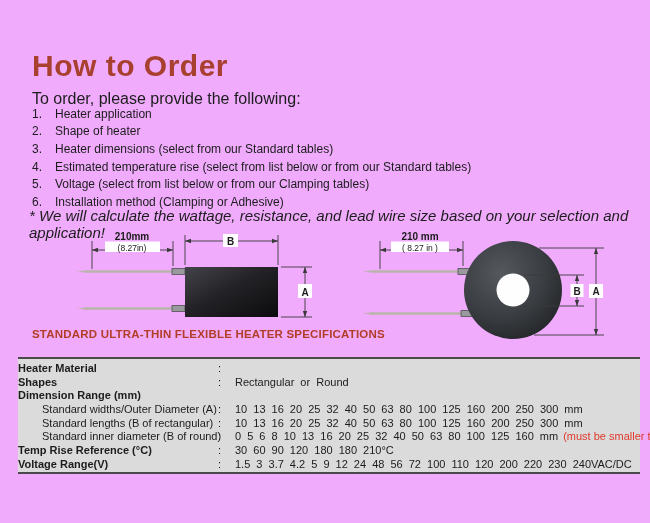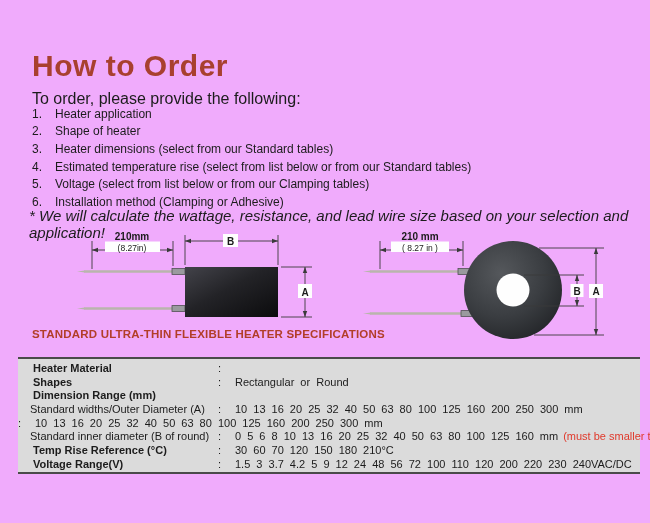--- a/index.html
+++ b/index.html
@@ -26,23 +26,23 @@
   .dlab-small{font-family:"Liberation Sans",sans-serif;font-size:8.5px;font-weight:normal;
         fill:#1b1b1b;text-anchor:middle;}
   .spec-title{position:absolute;left:32px;top:328px;margin:0;font-size:11.5px;
         font-weight:bold;color:var(--table-title,#b23e28);letter-spacing:0.2px;}
   .spec-table{position:absolute;left:18px;top:357px;width:622px;
         background:var(--table-bg,#dbdbdb);
         border-top:2px solid var(--table-border,#4a4a4a);
         border-bottom:2px solid var(--table-border,#4a4a4a);
         padding:2px 0 1px 0;}
   .srow{display:flex;height:13.7px;align-items:center;font-size:11px;white-space:nowrap;}
-  .lbl{width:200px;flex:none;box-sizing:border-box;padding-left:15px;}
+  .lbl{width:200px;flex:none;box-sizing:border-box;}
   .srow.bold .lbl{font-weight:bold;}
-  .srow.indent .lbl{padding-left:12px;}
+  .srow.indent .lbl{padding-left:24px;}
   .sep{width:17px;flex:none;}
   .val{word-spacing:3px;}
   .note{color:var(--warning,#e0392b);margin-left:5px;word-spacing:0;}
 </style>
 </head>
 <body>
 
 <div class="page">
 
   <h1 class="title">How to Order</h1>
@@ -182,33 +182,34 @@
       <span class="lbl">Dimension Range (mm)</span>
         <span class="sep"></span>
         <span class="val"></span>
     </div>
     <div class="srow indent">
       <span class="lbl">Standard widths/Outer Diameter (A)</span>
         <span class="sep">:</span>
         <span class="val">10 13 16 20 25 32 40 50 63 80 100 125 160 200 250 300 mm</span>
     </div>
     <div class="srow indent">
+      <span class="lbl">Standard lengths (B of rectangular)</span>
         <span class="sep">:</span>
         <span class="val">10 13 16 20 25 32 40 50 63 80 100 125 160 200 250 300 mm</span>
     </div>
     <div class="srow indent">
       <span class="lbl">Standard inner diameter (B of round)</span>
         <span class="sep">:</span>
         <span class="val">0 5 6 8 10 13 16 20 25 32 40 50 63 80 100 125 160 mm</span>
         <span class="note">(must be smaller than A)</span>
     </div>
     <div class="srow bold">
       <span class="lbl">Temp Rise Reference (°C)</span>
         <span class="sep">:</span>
-        <span class="val">30 60 70 120 150 180 210°C</span>
+        <span class="val">30 60 90 120 180 180 210°C</span>
     </div>
     <div class="srow bold">
       <span class="lbl">Voltage Range(V)</span>
         <span class="sep">:</span>
         <span class="val">1.5 3 3.7 4.2 5 9 12 24 48 56 72 100 110 120 200 220 230 240VAC/DC</span>
     </div>
   </div>
 
 </div>
 

